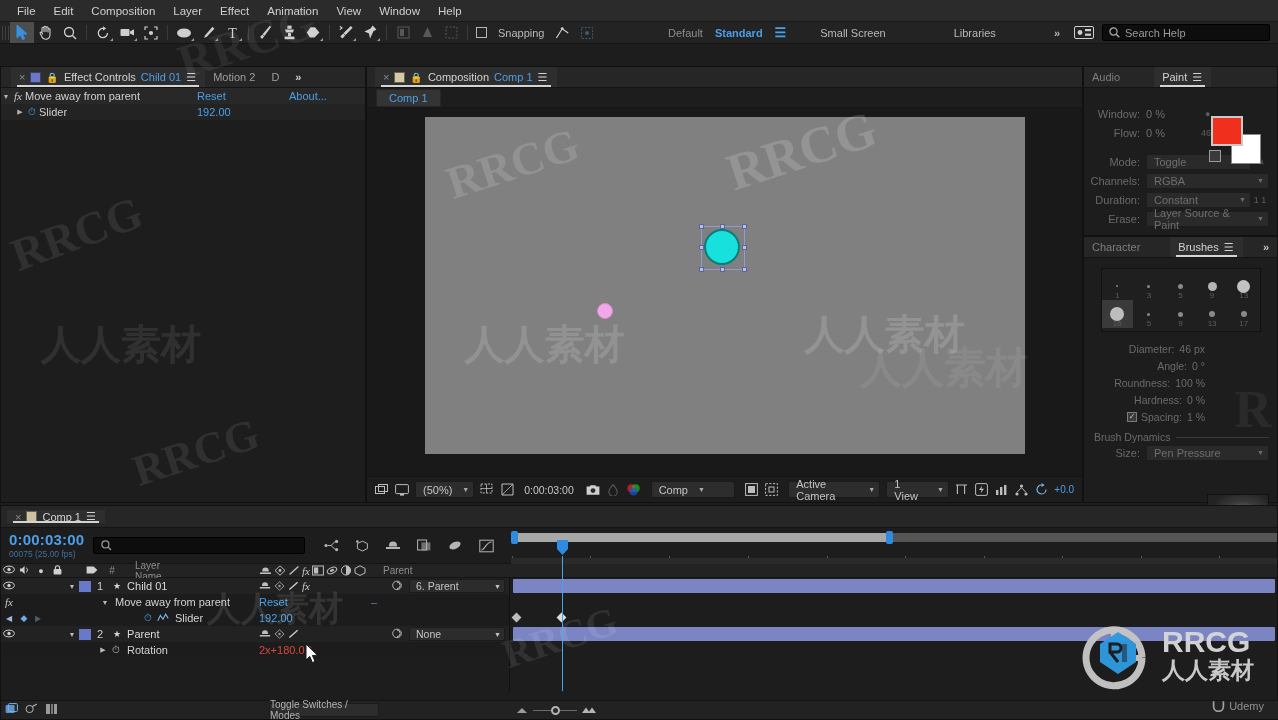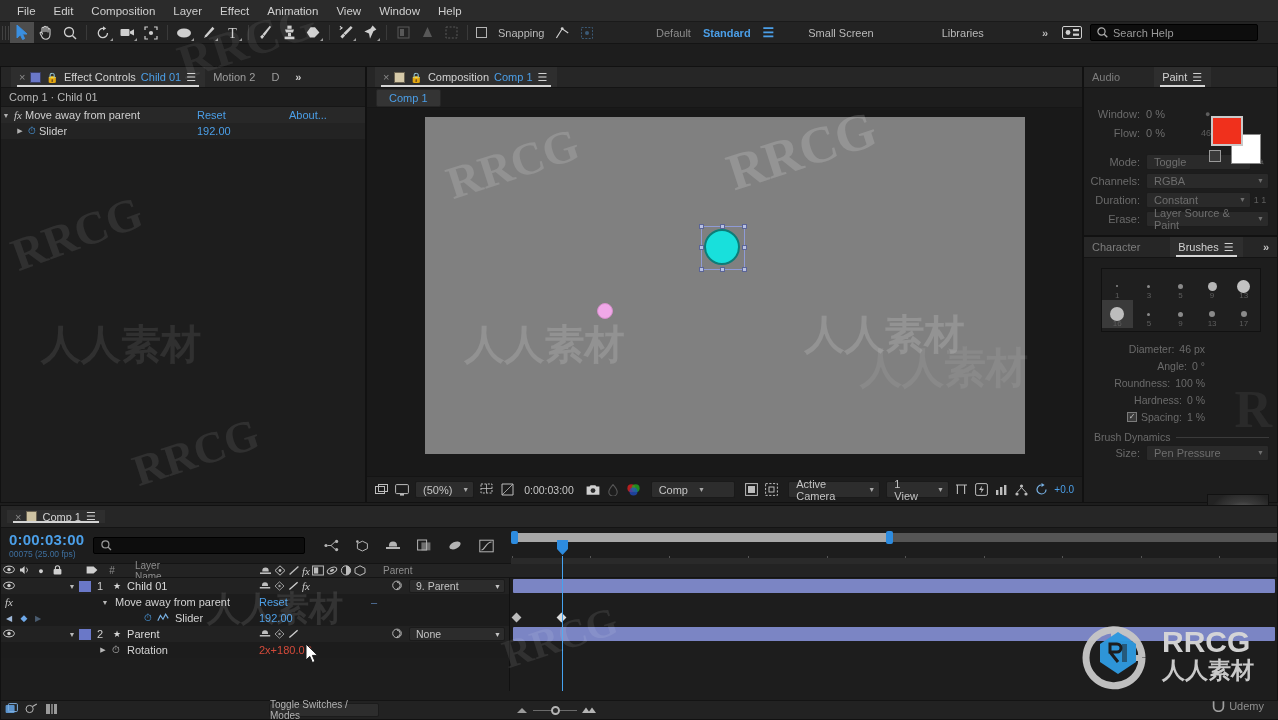--- a/index.html
+++ b/index.html
@@ -364,21 +364,21 @@
     <div class="tbtxt" style="margin-left:56px">Libraries</div>
     <div class="tbtxt" style="margin-left:46px;font-weight:bold">»</div>
     <div class="tool" style="margin-left:6px">
       <svg width="20" height="13" viewBox="0 0 20 13">
           <rect x="0.5" y="0.5" width="19" height="12" rx="1.5" fill="none" stroke="#cfcfcf"></rect>
           <circle cx="6" cy="6.5" r="2.4" fill="#cfcfcf"></circle>
           <rect x="11" y="3" width="6" height="2.2" fill="#cfcfcf"></rect>
           <rect x="11" y="7.6" width="6" height="2.2" fill="#cfcfcf"></rect>
         </svg>
     </div>
-    <div class="searchbox" style="margin-right:20px">
+    <div class="searchbox" style="margin-right:8px">
       <svg width="11" height="11" viewBox="0 0 11 11">
           <circle cx="4.5" cy="4.5" r="3.6" fill="none" stroke="#b0b0b0" stroke-width="1.2"></circle>
           <line x1="7.2" y1="7.2" x2="10.3" y2="10.3" stroke="#b0b0b0" stroke-width="1.3"></line>
         </svg>
       <span class="sp">Search Help</span>
     </div>
   </div>
 
   <div class="panel" id="effects-panel">
     <div class="panel-tabs">
@@ -395,21 +395,20 @@
         <span>Motion 2</span>
       </div>
       <div class="ptab">
         <span>D</span>
       </div>
       <div class="ptab" style="font-weight:bold;color:#cfcfcf">
         <span>»</span>
       </div>
     </div>
 
-    <div class="ec-title">Comp 1 · Child 01</div>
 
     <div class="ec-row fxrow">
       <span class="ec-tri">▼</span>
       <span class="ec-fx">fx</span>
       <span class="ec-name">Move away from parent</span>
       <span class="ec-reset">Reset</span>
       <span class="ec-about">About...</span>
     </div>
 
     <div class="ec-row sliderow">
@@ -910,21 +909,21 @@
               </svg>
             <span style="font-style:italic;font-family:'Liberation Serif',serif;color:#c9c9c9;font-size:11px">fx</span>
           </span>
           <span style="position:absolute;left:390px;color:#b4b4b4">
             <svg width="12" height="11" viewBox="0 0 12 11">
                 <circle cx="6" cy="5.4" r="4.3" fill="none" stroke="#b4b4b4"></circle>
                 <path d="M6 2.2 a3.2 3.2 0 0 1 0 6.4" fill="none" stroke="#b4b4b4"></path>
               </svg>
           </span>
           <span class="parent-sel">
-            <span>9. Parent</span>
+            <span>6. Parent</span>
             <span style="font-size:7px">▼</span>
           </span>
         </div>
 
         <div class="lrow sub">
           <span style="width:16px;text-align:center;font-style:italic;font-family:'Liberation Serif',serif;color:#c9c9c9">fx</span>
           <span style="width:82px"></span>
           <span style="width:12px;text-align:center;color:#b8b8b8;font-size:7px">▼</span>
           <span style="padding-left:4px;color:#d2d2d2">Move away from parent</span>
           <span style="position:absolute;left:258px;color:#4b9fe8">Reset</span>

